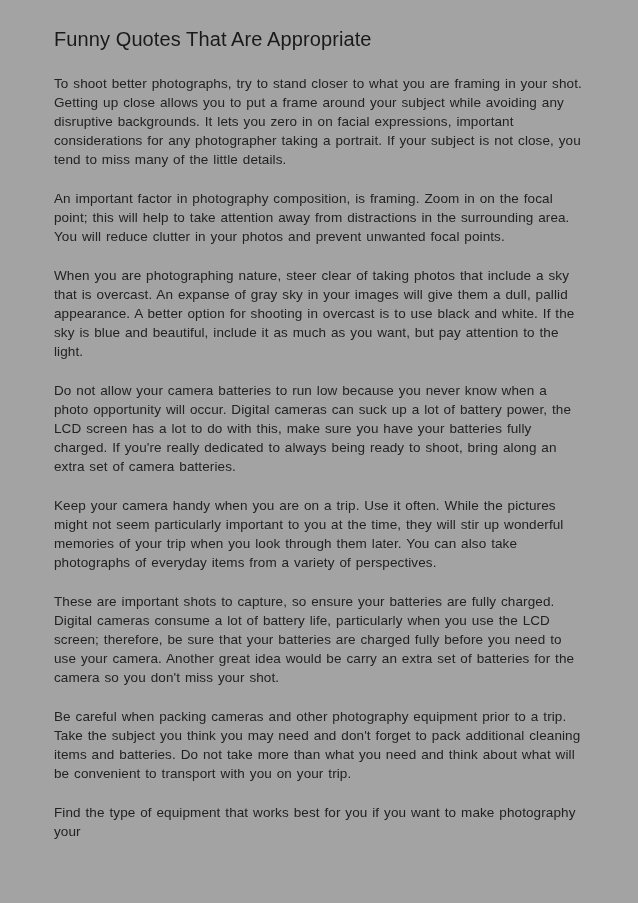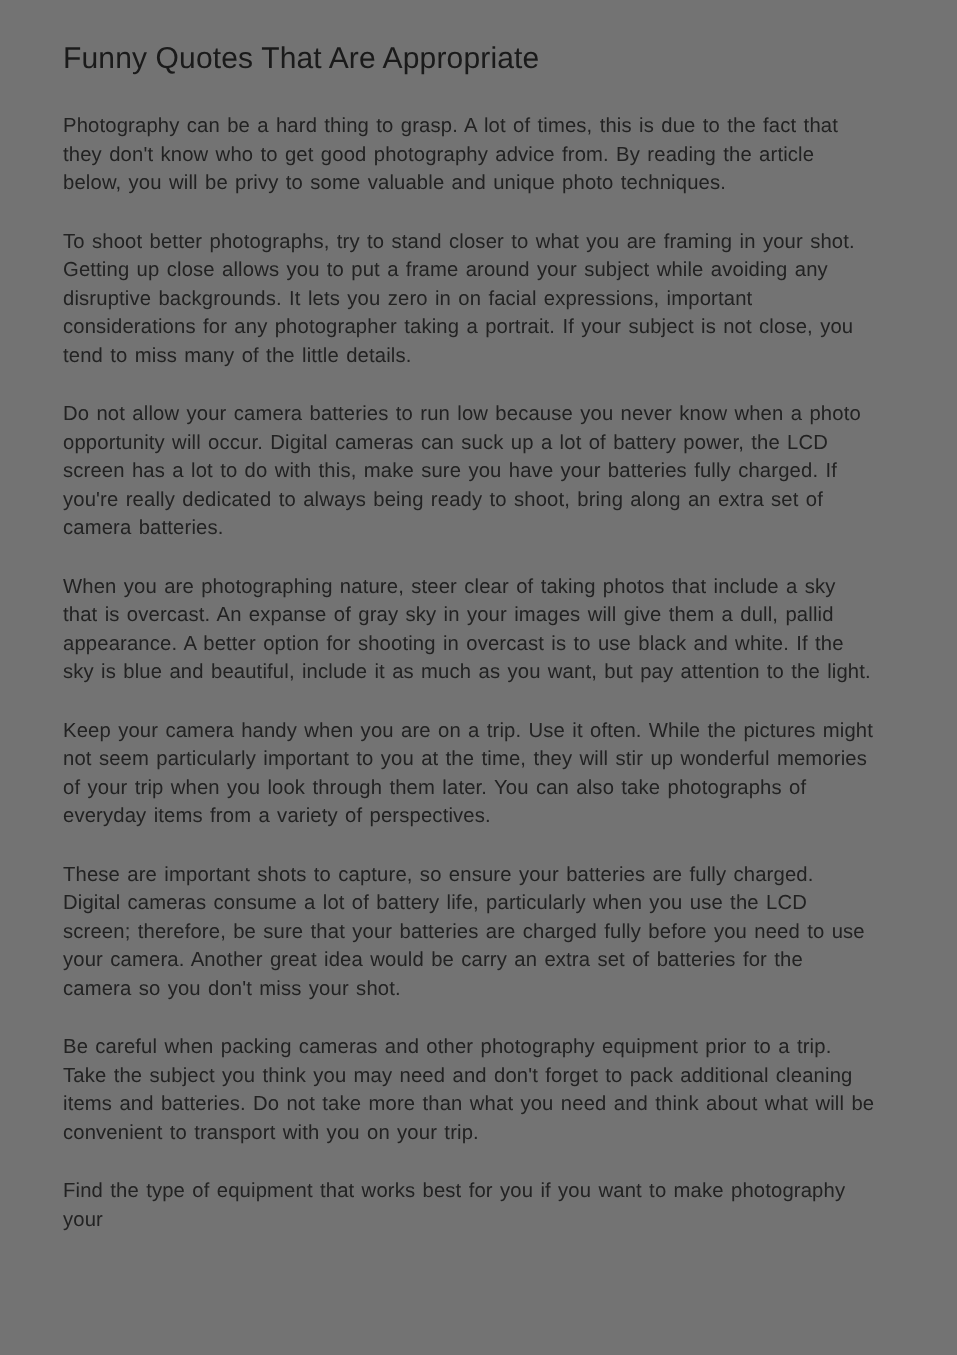--- a/index.html
+++ b/index.html
@@ -5,22 +5,22 @@
   html, body {
     margin: 0;
     padding: 0;
     background: #ffffff;
   }
   .page {
     position: relative;
     width: 638px;
     height: 903px;
     box-sizing: border-box;
-    background: #737373;
-    padding: 27px 54px 0 42px;
+    background: #a3a3a3;
+    padding: 27px 54px 0 54px;
     overflow: hidden;
     font-family: "Liberation Sans", sans-serif;
   }
   .title {
     font-size: 20px;
     font-weight: 400;
     color: #1a1a1a;
     margin: 0 0 22px 0;
     line-height: 1.25;
     letter-spacing: 0.1px;
@@ -33,22 +33,22 @@
     letter-spacing: 0.1px;
     word-spacing: 1px;
   }
 </style>
 </head>
 <body>
 
 <div class="page">
   <h1 class="title">Funny Quotes That Are Appropriate</h1>
   <div class="doc-body">
-      <p>Photography can be a hard thing to grasp. A lot of times, this is due to the fact that they don't know who to get good photography advice from. By reading the article below, you will be privy to some valuable and unique photo techniques.</p>
       <p>To shoot better photographs, try to stand closer to what you are framing in your shot. Getting up close allows you to put a frame around your subject while avoiding any disruptive backgrounds. It lets you zero in on facial expressions, important considerations for any photographer taking a portrait. If your subject is not close, you tend to miss many of the little details.</p>
+      <p>An important factor in photography composition, is framing. Zoom in on the focal point; this will help to take attention away from distractions in the surrounding area. You will reduce clutter in your photos and prevent unwanted focal points.</p>
+      <p>When you are photographing nature, steer clear of taking photos that include a sky that is overcast. An expanse of gray sky in your images will give them a dull, pallid appearance. A better option for shooting in overcast is to use black and white. If the sky is blue and beautiful, include it as much as you want, but pay attention to the light.</p>
       <p>Do not allow your camera batteries to run low because you never know when a photo opportunity will occur. Digital cameras can suck up a lot of battery power, the LCD screen has a lot to do with this, make sure you have your batteries fully charged. If you're really dedicated to always being ready to shoot, bring along an extra set of camera batteries.</p>
-      <p>When you are photographing nature, steer clear of taking photos that include a sky that is overcast. An expanse of gray sky in your images will give them a dull, pallid appearance. A better option for shooting in overcast is to use black and white. If the sky is blue and beautiful, include it as much as you want, but pay attention to the light.</p>
       <p>Keep your camera handy when you are on a trip. Use it often. While the pictures might not seem particularly important to you at the time, they will stir up wonderful memories of your trip when you look through them later. You can also take photographs of everyday items from a variety of perspectives.</p>
       <p>These are important shots to capture, so ensure your batteries are fully charged. Digital cameras consume a lot of battery life, particularly when you use the LCD screen; therefore, be sure that your batteries are charged fully before you need to use your camera. Another great idea would be carry an extra set of batteries for the camera so you don't miss your shot.</p>
       <p>Be careful when packing cameras and other photography equipment prior to a trip. Take the subject you think you may need and don't forget to pack additional cleaning items and batteries. Do not take more than what you need and think about what will be convenient to transport with you on your trip.</p>
       <p>Find the type of equipment that works best for you if you want to make photography your</p>
     </div>
 </div>
 
 </body></html>

